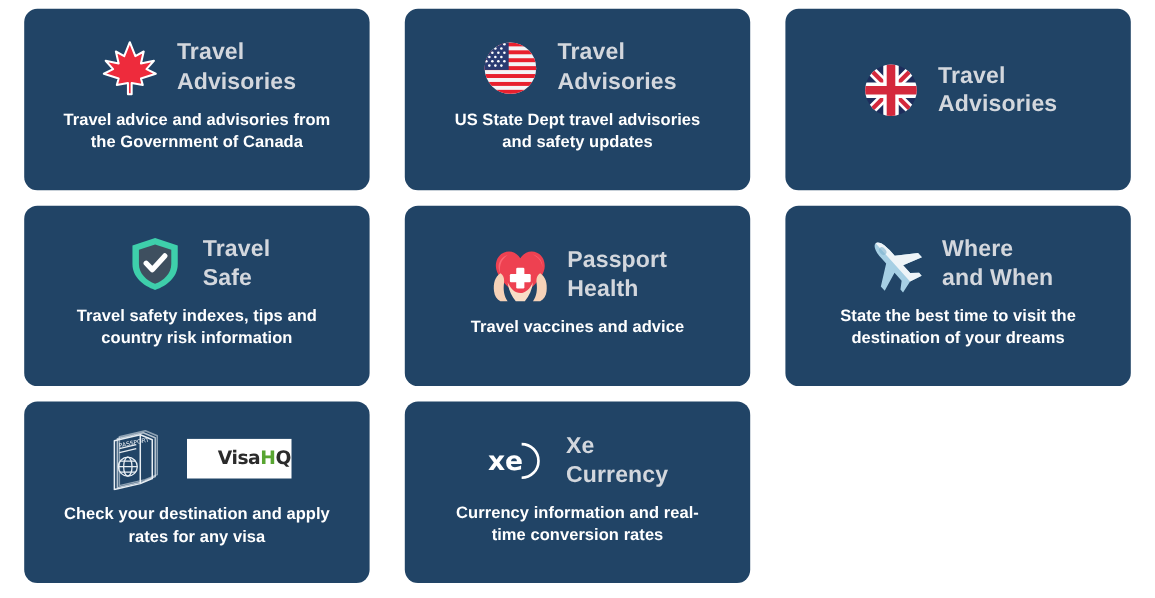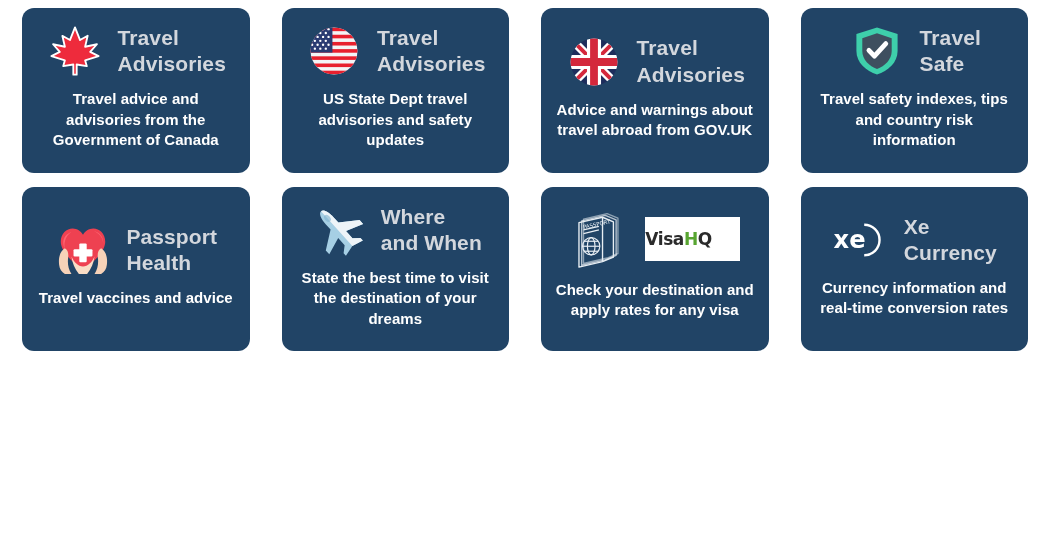--- a/index.html
+++ b/index.html
@@ -8,21 +8,21 @@
     height: 544px;
     background: #ffffff;
     font-family: "Liberation Sans", sans-serif;
     overflow: hidden;
   }
   .grid {
     width: 1050px;
     height: 544px;
     padding: 8px 22px 14px 22px;
     display: grid;
-    grid-template-columns: repeat(4, 1fr);
+    grid-template-columns: repeat(3, 1fr);
     grid-template-rows: repeat(3, 1fr);
     column-gap: 32px;
     row-gap: 14px;
   }
   .card {
     background: #214466;
     border-radius: 12px;
     display: flex;
     flex-direction: column;
     align-items: center;
@@ -69,24 +69,24 @@
   .visa-head {
     display: flex;
     align-items: center;
     justify-content: center;
     gap: 18px;
     margin-bottom: 12px;
   }
   .visa-logo-box {
     background: #ffffff;
     width: 95px;
-    height: 44px;
-    display: flex;
-    align-items: center;
-    justify-content: flex-start;
+    height: 36px;
+    display: flex;
+    align-items: center;
+    justify-content: flex-end;
   }
   .visa-logo-text {
     font-size: 17px;
     font-weight: bold;
     letter-spacing: -0.4px;
     font-family: "DejaVu Sans", sans-serif;
   }
   .vq-visa { color: #2b2b2b; }
   .vq-h { color: #58a531; }
   .vq-q { color: #2b2b2b; }
@@ -188,21 +188,20 @@
             <g stroke="#d4283c" stroke-width="10">
               <line x1="32" y1="0" x2="32" y2="64"></line>
                 <line x1="0" y1="32" x2="64" y2="32"></line>
             </g>
           </g>
         </svg>
       </span>
       <div class="card-title">Travel
 Advisories</div>
     </div>
-    <div class="card-desc">Advice and warnings about travel abroad from GOV.UK</div>
   </div>
 
   <div class="card">
     <div class="card-head">
       <span class="icon-wrap">
         <svg width="48" height="50" viewBox="0 0 64 68">
           <path d="M32 2 L60 11 V34 C60 50 47 61 32 66 C17 61 4 50 4 34 V11 Z" fill="#3ecfab"></path>
           <path d="M32 10 L52 16.5 V34 C52 46 42.5 54.5 32 58.5 C21.5 54.5 12 46 12 34 V16.5 Z" fill="#3e4f5f"></path>
           <path d="M21 33 L28.5 41 L44 24" fill="none" stroke="#ffffff" stroke-width="6.5" stroke-linecap="round" stroke-linejoin="round"></path>
         </svg>

